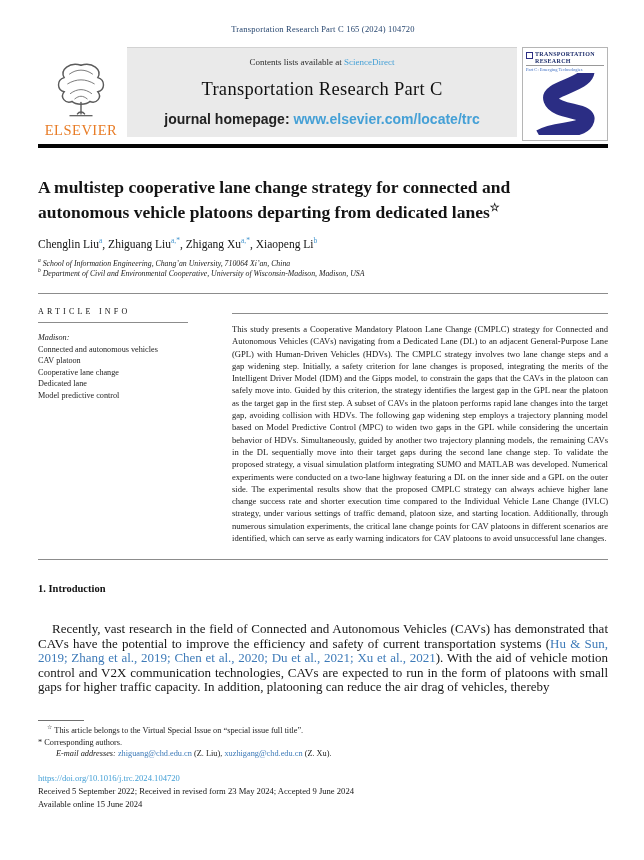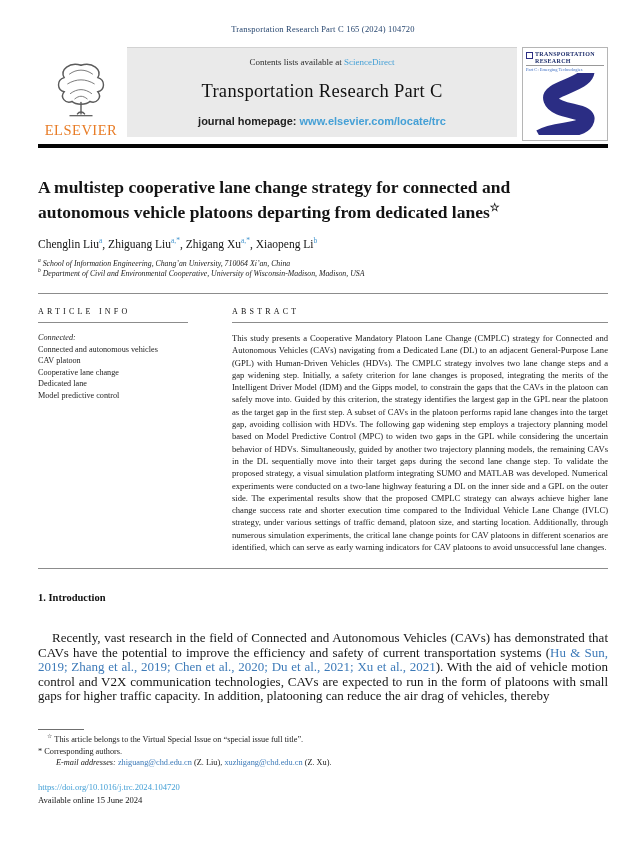--- a/index.html
+++ b/index.html
@@ -14,21 +14,21 @@
   
   .running-head { text-align: center; font-size: 8.5px; color: #26456e; letter-spacing: .2px; }
 
   
   .header-row { display: flex; align-items: stretch; margin-top: 13px; }
   .logo-col { width: 86px; display: flex; flex-direction: column; align-items: center; justify-content: flex-end; padding-bottom: 2px; }
   .elsevier-word { font-family: "Liberation Serif", serif; color: #e87c26; font-size: 14.5px; letter-spacing: .5px; margin-top: 1px; }
   .gray-box { flex: 1; background: #eaeaea; border-top: 1px solid #d2d2d2; margin: 0 3px; text-align: center; padding: 9px 6px 10px; display: flex; flex-direction: column; justify-content: space-between; height: 90px; }
   .contents-line { font-size: 9px; color: #2a2a2a; }
   .journal-title { font-size: 18.5px; color: #111; letter-spacing: .3px; }
-  .homepage-line { font-size: 11px; font-family: "Liberation Sans", sans-serif; font-weight: bold; color: #222; }
+  .homepage-line { font-size: 14px; font-family: "Liberation Sans", sans-serif; font-weight: bold; color: #222; }
   .link-light { color: #45a0d6; text-decoration: none; }
   .cover-col { width: 88px; display: flex; align-items: flex-start; justify-content: flex-end; }
   .cover { width: 86px; height: 94px; border: 1px solid #b5b5b5; background: #fff; padding: 3px 3px 2px; overflow: hidden; }
   .cover-head { display: flex; gap: 2px; align-items: flex-start; }
   .cover-logo-sq { width: 7px; height: 7px; border: 1px solid #2b2d84; flex: 0 0 auto; margin-top: 1px; }
   .cover-title { font-size: 6px; font-weight: bold; color: #1d2d6b; line-height: 6.5px; letter-spacing: .3px; }
   .cover-sub { font-size: 4.5px; color: #3f6fc4; border-top: 1px solid #999; margin-top: 1px; padding-top: 1px; line-height: 5px; }
   .cover-road { display: block; margin-top: 1px; }
   .black-bar { height: 4px; background: #050505; margin-top: 3px; }
 
@@ -142,45 +142,45 @@
     <div class="affil-line"><span class="affil-sup">a</span><span> School of Information Engineering, Chang’an University, 710064 Xi’an, China</span></div>
     <div class="affil-line"><span class="affil-sup">b</span><span> Department of Civil and Environmental Cooperative, University of Wisconsin-Madison, Madison, USA</span></div>
   </div>
 
   <hr class="rule-full">
 
   <div class="info-abstract">
     <div class="info-col">
       <div class="col-heading">ARTICLE INFO</div>
       <hr class="col-rule">
-      <div class="keywords-label">Connected:</div>
+      <div class="keywords-label">Madison:</div>
       <div class="keyword">Connected and autonomous vehicles</div>
       <div class="keyword">CAV platoon</div>
       <div class="keyword">Cooperative lane change</div>
       <div class="keyword">Dedicated lane</div>
       <div class="keyword">Model predictive control</div>
     </div>
     <div class="abstract-col">
-      <div class="col-heading">ABSTRACT</div>
       <hr class="col-rule">
       <div class="abstract-text">This study presents a Cooperative Mandatory Platoon Lane Change (CMPLC) strategy for Connected and Autonomous Vehicles (CAVs) navigating from a Dedicated Lane (DL) to an adjacent General-Purpose Lane (GPL) with Human-Driven Vehicles (HDVs). The CMPLC strategy involves two lane change steps and a gap widening step. Initially, a safety criterion for lane changes is proposed, integrating the merits of the Intelligent Driver Model (IDM) and the Gipps model, to constrain the gaps that the CAVs in the platoon can safely move into. Guided by this criterion, the strategy identifies the largest gap in the GPL near the platoon as the target gap in the first step. A subset of CAVs in the platoon performs rapid lane changes into the target gap, avoiding collision with HDVs. The following gap widening step employs a trajectory planning model based on Model Predictive Control (MPC) to widen two gaps in the GPL while considering the uncertain behavior of HDVs. Simultaneously, guided by another two trajectory planning models, the remaining CAVs in the DL sequentially move into their target gaps during the second lane change step. To validate the proposed strategy, a visual simulation platform integrating SUMO and MATLAB was developed. Numerical experiments were conducted on a two-lane highway featuring a DL on the inner side and a GPL on the outer side. The experimental results show that the proposed CMPLC strategy can always achieve higher lane change success rate and shorter execution time compared to the Individual Vehicle Lane Change (IVLC) strategy, under various settings of traffic demand, platoon size, and starting location. Additionally, through numerous simulation experiments, the critical lane change points for CAV platoons in different scenarios are identified, which can serve as early warning indicators for CAV platoons to avoid unsuccessful lane changes.</div>
     </div>
   </div>
 
   <hr class="rule-full">
 
   <div class="section-heading">1. Introduction</div>
 
   <p class="intro-para"><span>Recently, vast research in the field of Connected and Autonomous Vehicles (CAVs) has demonstrated that CAVs have the potential to improve the efficiency and safety of current transportation systems (</span><span class="cite">Hu &amp; Sun, 2019; Zhang et al., 2019; Chen et al., 2020; Du et al., 2021; Xu et al., 2021</span><span>). With the aid of vehicle motion control and V2X communication technologies, CAVs are expected to run in the form of platoons with small gaps for higher traffic capacity. In addition, platooning can reduce the air drag of vehicles, thereby</span></p>
 
   <div class="footnote-block">
     <hr class="footnote-rule">
     <div class="footnote-line fn-indent"><span class="fn-mark-sup">☆</span><span> This article belongs to the Virtual Special Issue on “special issue full title”.</span></div>
     <div class="footnote-line"><span>*</span><span> Corresponding authors.</span></div>
     <div class="footnote-line fn-email"><span class="italic">E-mail addresses: </span><a class="link-mid" href="#">zhiguang@chd.edu.cn</a><span> (Z. Liu), </span><a class="link-mid" href="#">xuzhigang@chd.edu.cn</a><span> (Z. Xu).</span></div>
   </div>
 
   <div class="pub-block">
     <div class="pub-line doi-line">https://doi.org/10.1016/j.trc.2024.104720</div>
+    <div class="pub-line">Received 5 September 2022; Received in revised form 23 May 2024; Accepted 9 June 2024</div>
     <div class="pub-line">Available online 15 June 2024</div>
   </div>
 
 </div>
 
 </body></html>

